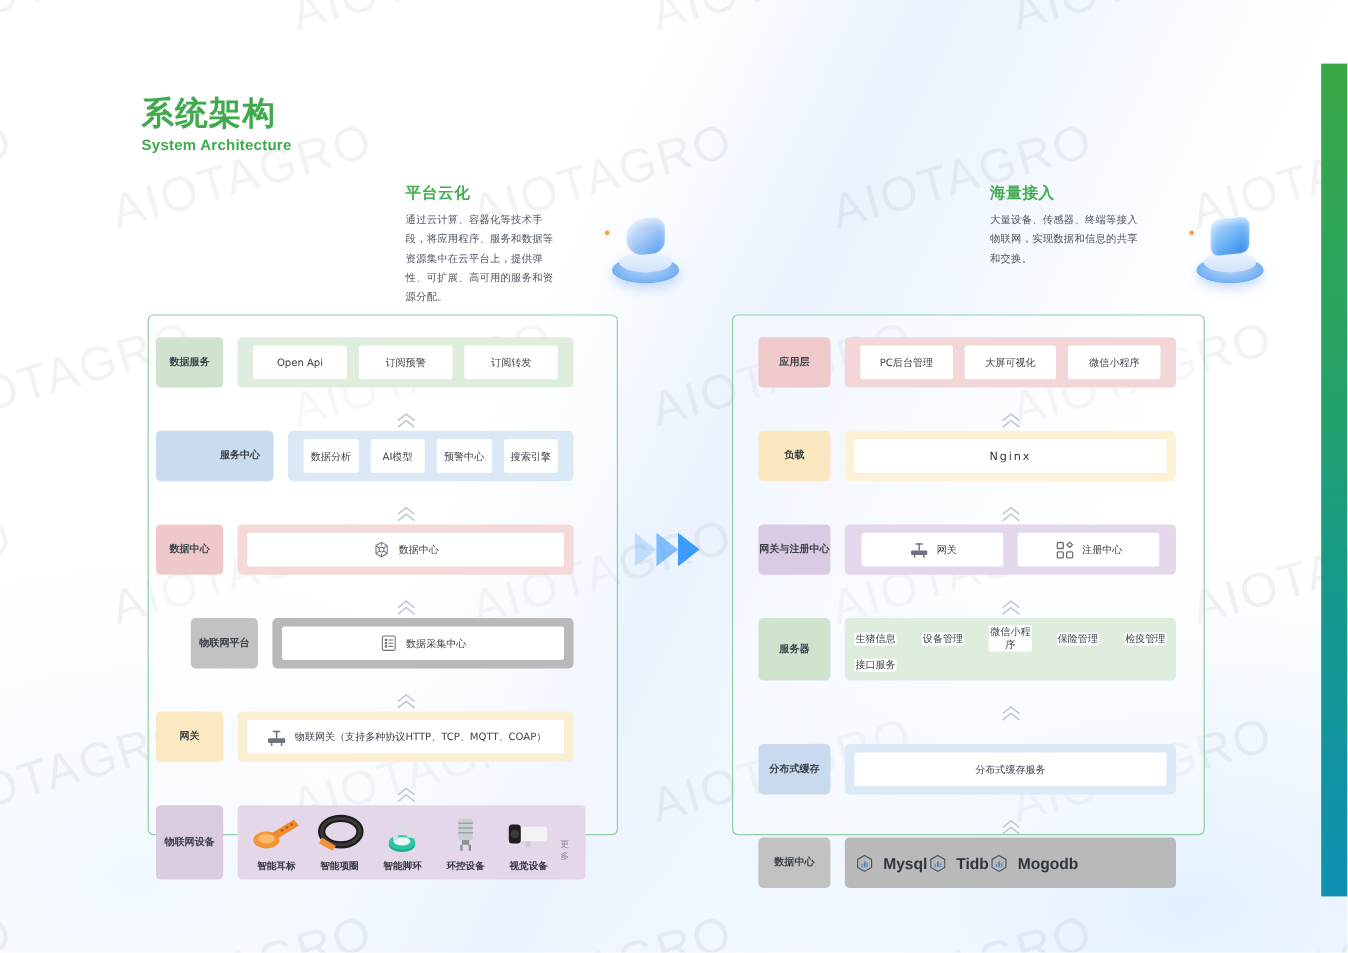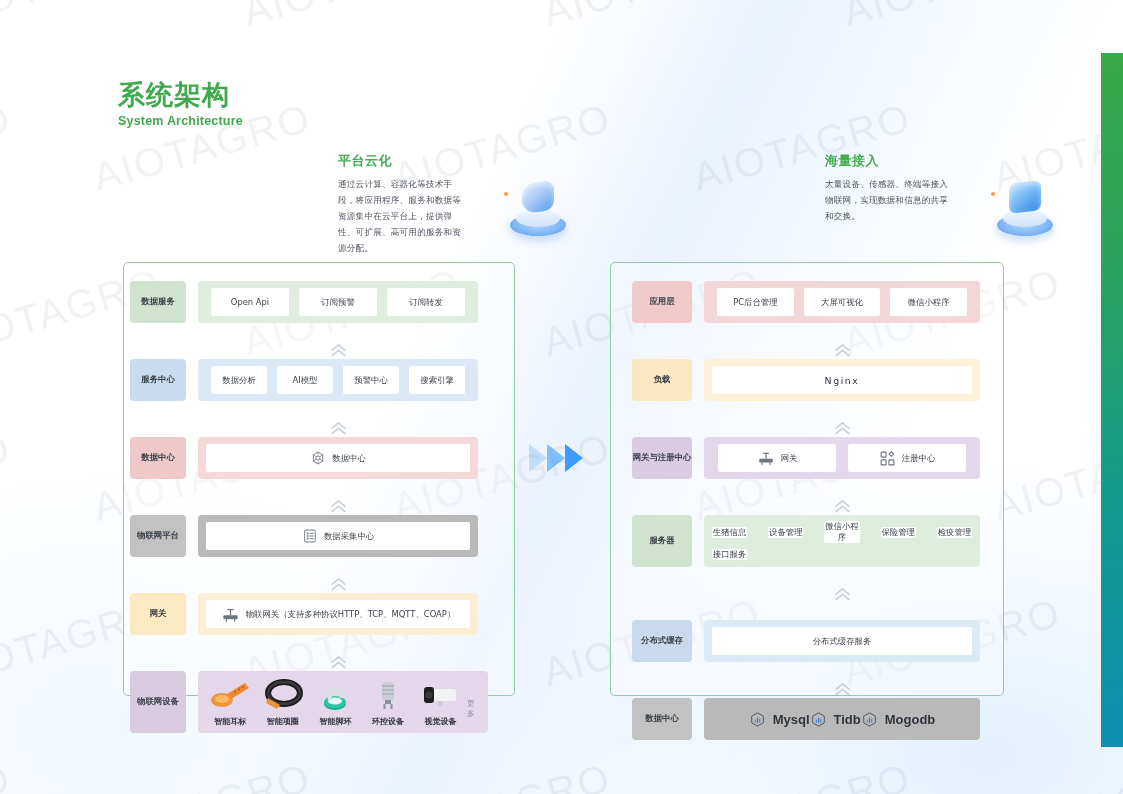--- a/index.html
+++ b/index.html
@@ -232,21 +232,21 @@
             </div>
           </div>
         </div>
         <div style="height: 18px; display: flex; align-items: center; justify-content: center; padding-left: 68px;">
           <svg width="17" height="13" viewBox="0 0 17 13" fill="none" stroke="#c3ccd6" stroke-width="1.4" stroke-linecap="round">
         <path d="M2 6.2 L8.5 1 L15 6.2"></path>
             <path d="M2 11.6 L8.5 6.4 L15 11.6"></path>
           </svg>
         </div>
         <div style="position: relative; display: flex; align-items: center; margin-bottom: 18px;">
-          <div class="chip" style="background: rgb(201, 220, 239); width: 56px; height: 42px; flex: 0 0 auto;">
+          <div class="chip" style="background: rgb(201, 220, 239); width: 56px; height: 42px; flex: 0 0 auto; padding-left: 42px;">
             <span>服务中心</span>
           </div>
           <div class="band" style="background: rgb(219, 232, 246); margin-left: 12px; flex: 1 1 auto; height: 42px; padding: 0px 8px; justify-content: flex-start;">
             <div class="cell" style="flex: 1 1 0px; margin: 0px 5px; height: 28px;">
               <span>数据分析</span>
             </div>
             <div class="cell" style="flex: 1 1 0px; margin: 0px 5px; height: 28px;">
               <span>AI模型</span>
             </div>
             <div class="cell" style="flex: 1 1 0px; margin: 0px 5px; height: 28px;">
@@ -280,21 +280,21 @@
             </div>
           </div>
         </div>
         <div style="height: 18px; display: flex; align-items: center; justify-content: center; padding-left: 68px;">
           <svg width="17" height="13" viewBox="0 0 17 13" fill="none" stroke="#c3ccd6" stroke-width="1.4" stroke-linecap="round">
         <path d="M2 6.2 L8.5 1 L15 6.2"></path>
             <path d="M2 11.6 L8.5 6.4 L15 11.6"></path>
           </svg>
         </div>
         <div style="position: relative; display: flex; align-items: center; margin-bottom: 18px;">
-          <div class="chip" style="background: rgb(194, 194, 194); width: 56px; height: 42px; flex: 0 0 auto;">
+          <div class="chip" style="background: rgb(194, 194, 194); width: 56px; height: 42px; flex: 0 0 auto; margin-left: 29px;">
             <span>物联网平台</span>
           </div>
           <div class="band" style="background: rgb(185, 185, 185); margin-left: 12px; flex: 1 1 auto; height: 42px; padding: 0px 8px;">
             <div class="cell wide" style="flex: 1 1 auto; height: 28px; gap: 6px;">
               <span style="display: inline-flex;">
                 <svg width="16" height="16" viewBox="0 0 24 24" fill="none" stroke="#6d7480" stroke-width="1.4">
         <rect x="4" y="3" width="16" height="18" rx="2"></rect>
         <circle cx="8.5" cy="8" r="1"></circle>
                   <circle cx="8.5" cy="12" r="1"></circle>
                   <circle cx="8.5" cy="16" r="1"></circle>
@@ -511,21 +511,21 @@
         <div style="height: 18px; display: flex; align-items: center; justify-content: center; padding-left: 72px;">
           <svg width="17" height="13" viewBox="0 0 17 13" fill="none" stroke="#c3ccd6" stroke-width="1.4" stroke-linecap="round">
         <path d="M2 6.2 L8.5 1 L15 6.2"></path>
             <path d="M2 11.6 L8.5 6.4 L15 11.6"></path>
           </svg>
         </div>
         <div style="position: relative; display: flex; align-items: center; margin-bottom: 0px;">
           <div class="chip" style="background: rgb(194, 194, 194); width: 60px; height: 42px; flex: 0 0 auto;">
             <span>数据中心</span>
           </div>
-          <div class="band" style="background: rgb(185, 185, 185); margin-left: 12px; flex: 1 1 auto; height: 42px; padding: 0px 8px; justify-content: center;">
+          <div class="band" style="background: rgb(185, 185, 185); margin-left: 12px; flex: 1 1 auto; height: 42px; padding: 0px 8px; justify-content: flex-start;">
             <div class="db">
               <span style="display: inline-flex;">
                 <svg width="17" height="17" viewBox="0 0 24 24" fill="none" stroke="#4a5260" stroke-width="1.3">
         <path d="M12 2.6l8.2 4.7v9.4L12 21.4 3.8 16.7V7.3z"></path>
         <rect x="8.2" y="12.5" width="1.8" height="4" fill="#6b8cc7" stroke="none"></rect>
         <rect x="11.2" y="9.6" width="1.8" height="6.9" fill="#3f7ad1" stroke="none"></rect>
         <rect x="14.2" y="11.2" width="1.8" height="5.3" fill="#6b8cc7" stroke="none"></rect>
                 </svg>
               </span>
               <span>Mysql</span>

